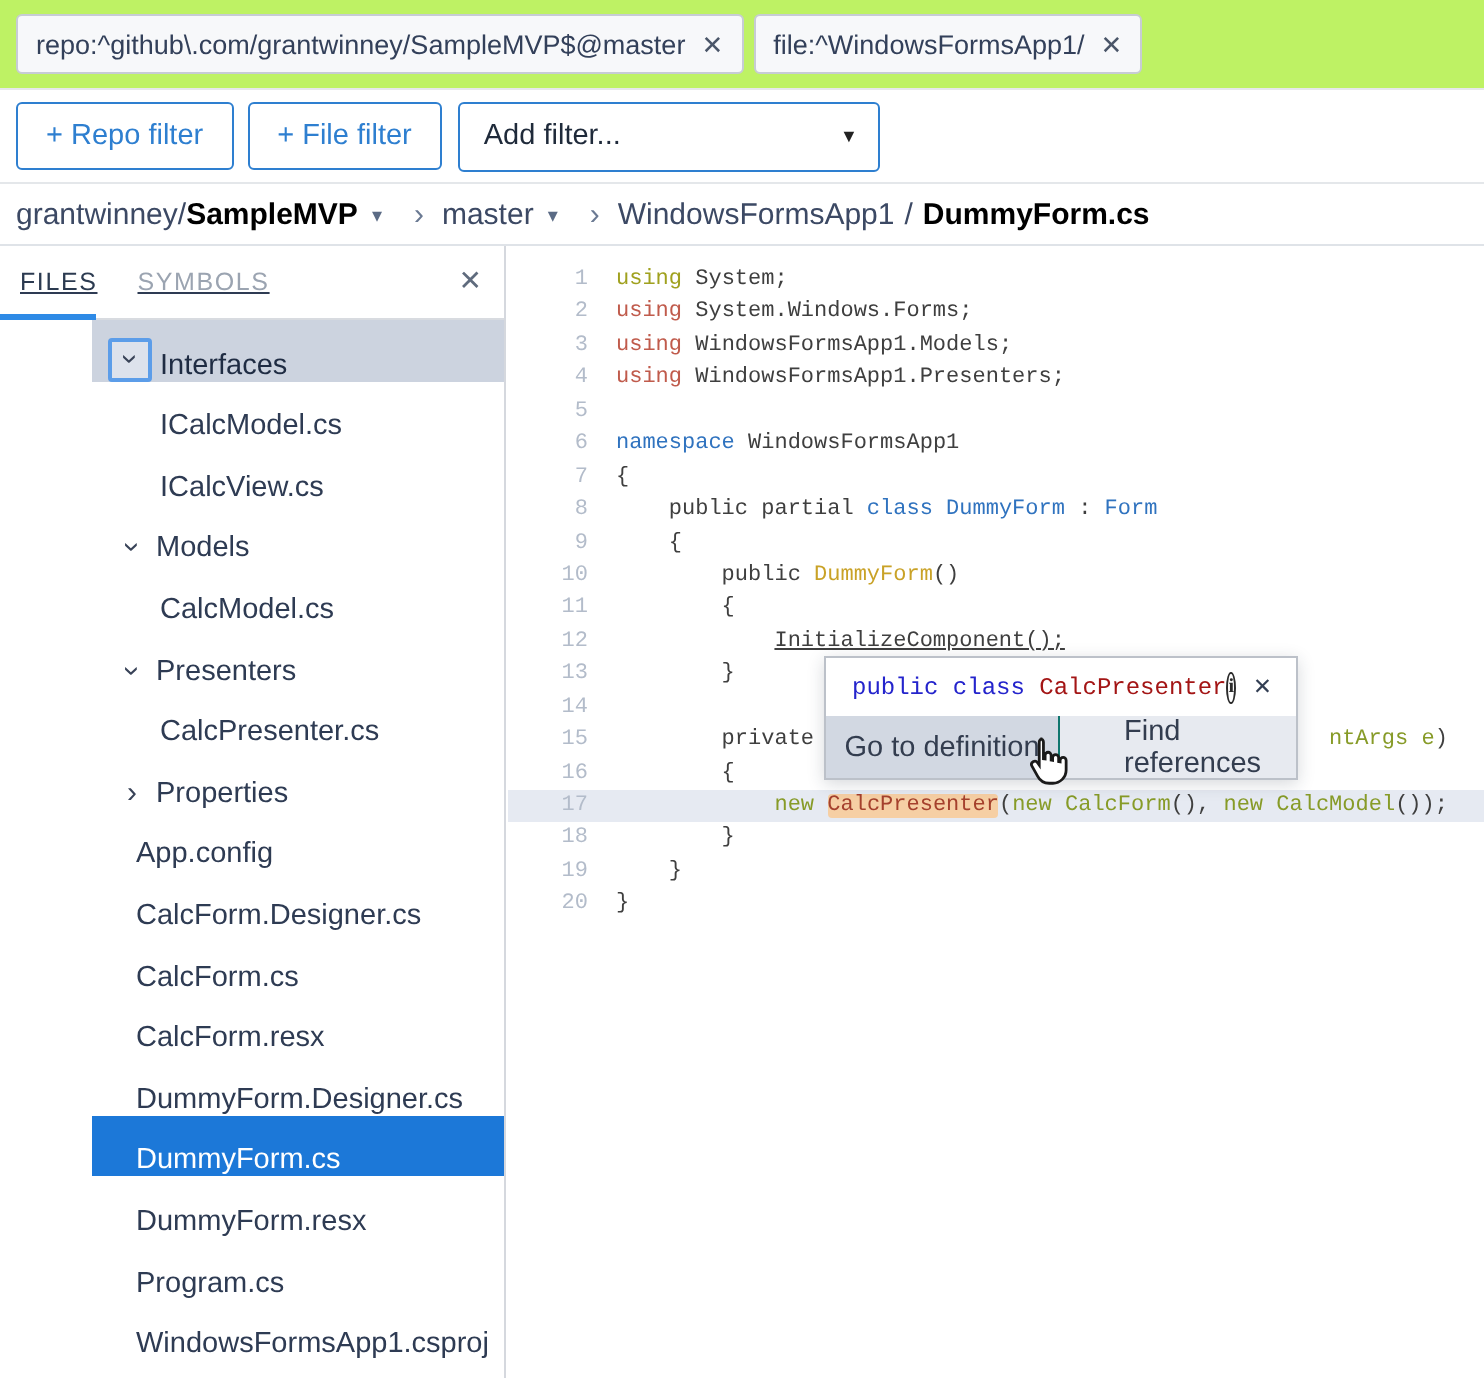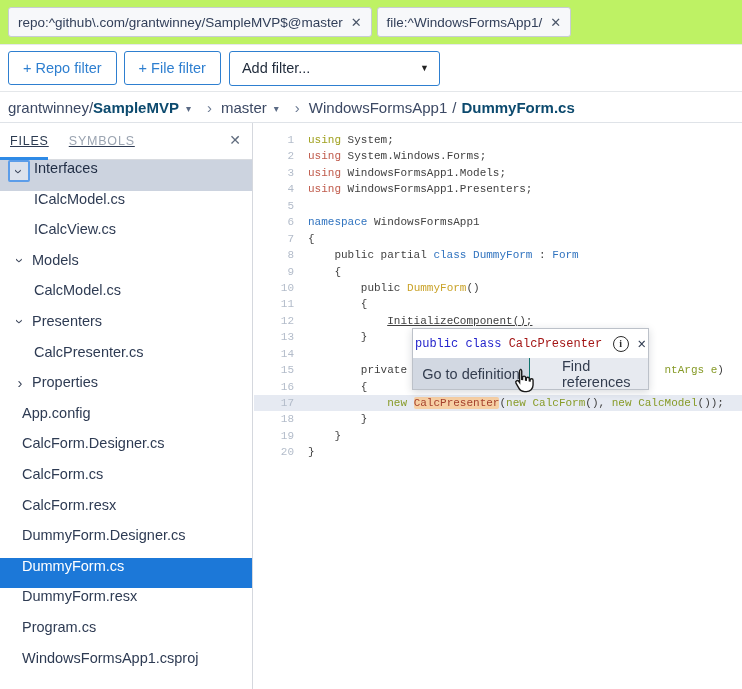--- a/index.html
+++ b/index.html
@@ -22,36 +22,36 @@
   .filter-btn { height:34px; padding:0 14px; background:#fff; border:1px solid #2e7fd0;
     border-radius:3px; color:#2e7fd0; font-size:14.5px; display:flex; align-items:center; cursor:pointer; }
   .add-filter { height:35px; width:211px; margin-left:0; background:#fff; border:1px solid #2e7fd0;
     border-radius:3px; color:#1f2a3a; font-size:14.5px; display:flex; align-items:center;
     justify-content:space-between; padding:0 10px 0 12px; cursor:pointer; }
   .add-filter .caret { font-size:9px; color:#222; }
   
   .breadcrumb { position:absolute; left:0; top:92px; width:742px; height:31px;
     border-bottom:1px solid #dfe3e8; display:flex; align-items:center; padding-left:8px;
     font-size:15px; color:#3c4964; white-space:nowrap; }
-  .breadcrumb b { color:#0c4a6e; }
+  .breadcrumb b { color:#000000; }
   .bc-caret { font-size:10px; color:#5b6b85; margin:2px 7px 0 7px; cursor:pointer; }
   .bc-sep { font-size:15px; color:#6b7a93; margin:0 9px; }
   
   .sidebar { position:absolute; left:0; top:123px; width:253px; height:566px;
     background:#fff; border-right:1px solid #d5d8de;text-decoration:underline; }
   .side-tabs { position:relative; height:37px; border-bottom:1px solid #d8dbe0;
     display:flex; align-items:center; padding-left:10px; }
   .side-tab { font-size:12.5px; letter-spacing:.8px; cursor:pointer; }
   .side-tab.active { color:#2b3a50; }
   .side-tab.inactive { color:#9ba4b1; margin-left:20px; }
   .tab-underline { position:absolute; left:0; bottom:-1px; width:48px; height:3px; background:#2e8ae6; }
   .side-close { position:absolute; right:11px; top:9px; font-size:14px; color:#5f6b7d; cursor:pointer; }
   .tree { position:absolute; top:37px; left:0; right:0; bottom:0; overflow:hidden; }
-  .trow { height:30.6px; display:flex; align-items:flex-start; font-size:14.5px;
-    color:#2e3b53; cursor:pointer; white-space:nowrap; }
+  .trow { height:30.6px; display:flex; align-items:flex-end; font-size:14.5px;
+    color:#2e3b53; cursor:pointer; white-space:nowrap;margin-left:46px; }
   .trow.focusrow { background:#ccd3df; color:#1f2c43; }
   .trow.sel { background:#1c78d8; color:#fff; }
   .trow .pad0 { padding-left:22px; } 
   .trow .pad1 { padding-left:34px; } 
   .chev { display:inline-flex; width:16px; justify-content:center; font-size:15px;
     color:#394358; margin-left:12px; margin-right:4px; }
   .chev.down { transform:rotate(90deg); }
   .chev-box { width:22px; height:22px; border:2px solid #5c9de9; background:#dde2ec;
     border-radius:2px; display:inline-flex; align-items:center; justify-content:center;
     margin-left:8px; margin-right:4px; }
@@ -71,21 +71,21 @@
   .tok.kwr { color:#c05b4c; }
   .tok.kwb { color:#3073bf; }
   .tok.typ { color:#3073bf; }
   .tok.ctor{ color:#c9a227; }
   .tok.id  { color:#879b28; }
   .tok.u   { color:#3f3f3f; text-decoration:underline; cursor:pointer; }
   .tok.ref { color:#a5412d; background:#f6cfa4; border-radius:2px; }
   
   .popup { position:absolute; left:412px; top:328px; width:237px; background:#fff;
     border:1px solid #bcc1c9; box-shadow:0 2px 8px rgba(31,45,61,.18); z-index:10; }
-  .popup-header { height:29px; display:flex; align-items:center; padding:0 2px;
+  .popup-header { height:29px; display:flex; align-items:center; padding:0 13px;
     font-family:"Liberation Mono", monospace; font-size:12px; white-space:pre; }
   .sig.kwb { color:#2424cc; } .sig.red { color:#a31515; } .sig.c0 { color:#333; }
   .info-icon { margin-left:auto; width:16px; height:16px; border:1.5px solid #2b2b2b;
     border-radius:50%; display:inline-flex; align-items:center; justify-content:center;
     font-family:"Liberation Serif", serif; font-size:10px; font-weight:bold; color:#2b2b2b; cursor:pointer; }
   .popup-close { margin-left:9px; font-size:14px; color:#333f54; cursor:pointer; }
   .popup-actions { display:flex; height:31px; font-size:14.5px; color:#333d4f; }
   .pbtn { display:flex; align-items:center; justify-content:center; cursor:pointer; }
   .pbtn.go { width:117px; background:#d2d8e2; border-right:1px solid #0f766e; }
   .pbtn.find { flex:1; background:#e7eaf0;padding-left:32px; }

